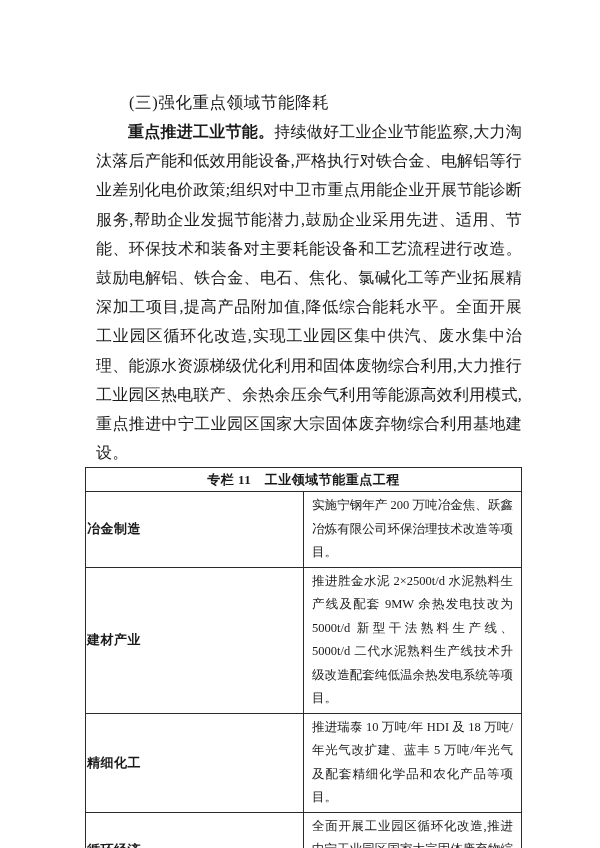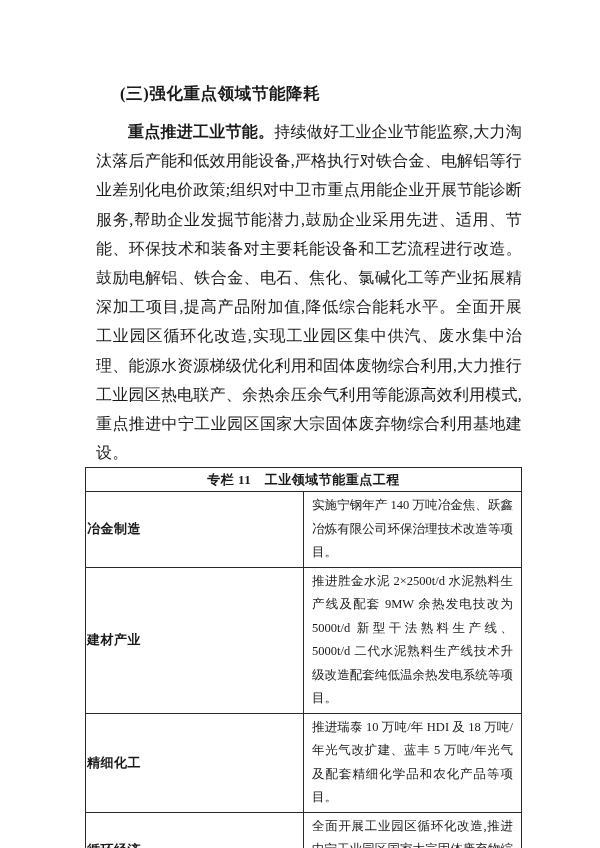--- a/index.html
+++ b/index.html
@@ -12,23 +12,23 @@
   .page {
     position: relative;
     width: 600px; height: 848px;
     background: #ffffff;
     color: #1a1a1a;
     overflow: hidden;
   }
   .section-heading {
     position: absolute;
     top: 83px; left: 120px;
-    margin: 0;
+    margin: 9px;
     font-size: 16.5px;
-    font-weight: bold;
+    font-weight: normal;
     letter-spacing: 0.6px;
     white-space: nowrap;
   }
   .para-industry {
     position: absolute;
     top: 109px; left: 88px;
     width: 426px;
     margin: 8px;
     font-size: 16px;
     line-height: 29.2px;
@@ -103,21 +103,21 @@
 
   <table class="box-table">
     <thead>
       <tr>
         <th class="table-title" colspan="2">专栏 11　工业领域节能重点工程</th>
       </tr>
     </thead>
     <tbody>
       <tr>
         <td class="cat">冶金制造</td>
-        <td class="desc">实施宁钢年产 140 万吨冶金焦、跃鑫冶炼有限公司环保治理技术改造等项目。</td>
+        <td class="desc">实施宁钢年产 200 万吨冶金焦、跃鑫冶炼有限公司环保治理技术改造等项目。</td>
       </tr>
       <tr>
         <td class="cat">建材产业</td>
         <td class="desc">推进胜金水泥 2×2500t/d 水泥熟料生产线及配套 9MW 余热发电技改为 5000t/d 新型干法熟料生产线、5000t/d 二代水泥熟料生产线技术升级改造配套纯低温余热发电系统等项目。</td>
       </tr>
       <tr>
         <td class="cat">精细化工</td>
         <td class="desc">推进瑞泰 10 万吨/年 HDI 及 18 万吨/年光气改扩建、蓝丰 5 万吨/年光气及配套精细化学品和农化产品等项目。</td>
       </tr>
       <tr>

